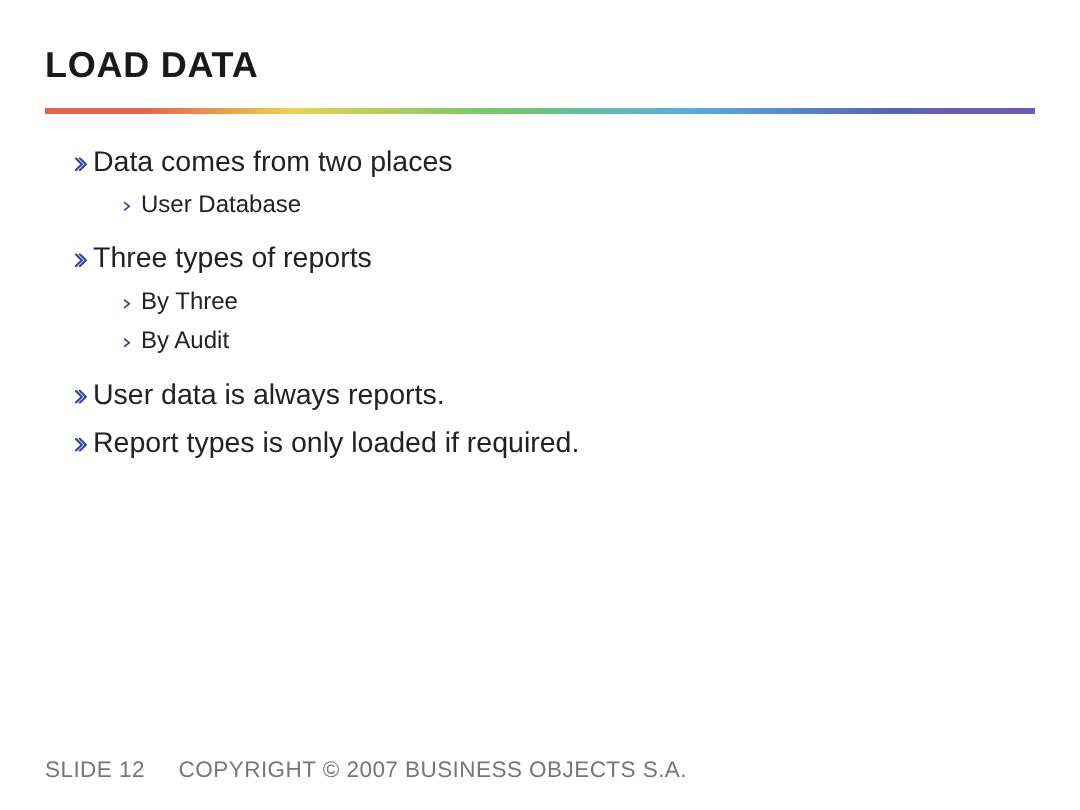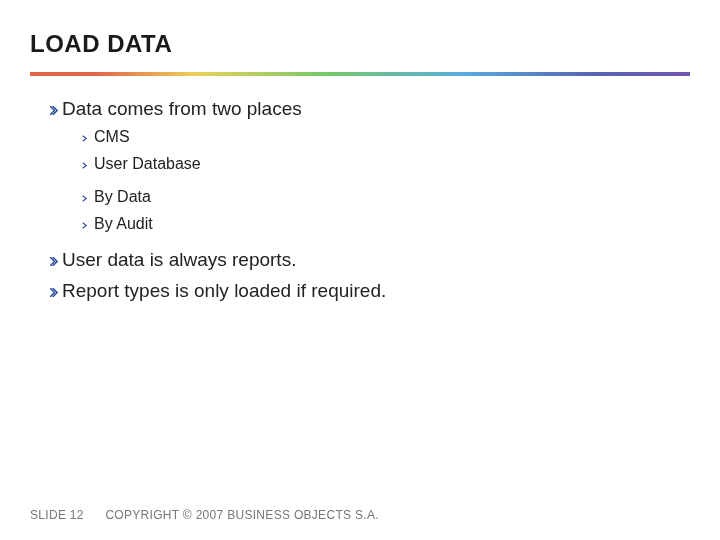--- a/index.html
+++ b/index.html
@@ -7,21 +7,21 @@
     .slide { position: relative; width: 584px; height: 540px; padding: 30px 16px 0 30px; }
     .title { font-size: 24px; font-weight: 900; letter-spacing: 0.5px; margin-bottom: 14px; color: #1a1a1a; }
     .divider { height: 4px; width: 660px; background: linear-gradient(90deg,#e0492a 0%,#e0492a 10%,#e8c93a 25%,#5bbf4c 45%,#3aa0d8 65%,#3a4aa8 85%,#5a3aa8 100%); opacity: 0.85; margin-bottom: 18px; }
     .content { font-size: 19px; line-height: 1.55; }
     .b1 { display: flex; align-items: flex-start; margin-bottom: 2px; padding-left: 20px; }
     .b2 { display: flex; align-items: baseline; margin-bottom: 2px; padding-left: 52px; font-size: 16px; }
     .arrow { display: inline-block; width: 12px; flex: 0 0 12px; }
     .arrow svg { width: 9px; height: 9px; }
     .b2 .arrow svg { width: 7px; height: 7px; }
     .gap { height: 6px; }
-    .footer { position: absolute; left: 30px; bottom: 18px; font-size: 12px; color: #777; letter-spacing: 0.3px; }
+    .footer { position: absolute; left: 30px; bottom: 18px; font-size: 15px; color: #777; letter-spacing: 0.3px; }
     .footer .sl { margin-right: 18px; }
   </style>
 </head>
 <body>
 
 <div class="slide">
   <div class="title">LOAD DATA</div>
   <div class="divider"></div>
 
   <div class="content">
@@ -30,37 +30,37 @@
       <span class="arrow"><svg viewBox="0 0 10 10">
             <path d="M0 0 L5 5 L0 10 M3 0 L8 5 L3 10" stroke="#2b4a9a" stroke-width="1.6" fill="none"></path>
           </svg></span>
       <span>Data comes from two places</span>
     </div>
 
     <div class="b2">
       <span class="arrow"><svg viewBox="0 0 10 10">
             <path d="M1 1 L6 5 L1 9" stroke="#2b4a9a" stroke-width="1.6" fill="none"></path>
           </svg></span>
-      <span>CMS</span>
-    </div>
-    <div class="b2">
-      <span class="arrow"><svg viewBox="0 0 10 10">
-            <path d="M1 1 L6 5 L1 9" stroke="#2b4a9a" stroke-width="1.6" fill="none"></path>
-          </svg></span>
       <span>User Database</span>
     </div>
 
     <div class="gap"></div>
 
+    <div class="b1">
+      <span class="arrow"><svg viewBox="0 0 10 10">
+            <path d="M0 0 L5 5 L0 10 M3 0 L8 5 L3 10" stroke="#2b4a9a" stroke-width="1.6" fill="none"></path>
+          </svg></span>
+      <span>Three types of reports</span>
+    </div>
 
     <div class="b2">
       <span class="arrow"><svg viewBox="0 0 10 10">
             <path d="M1 1 L6 5 L1 9" stroke="#2b4a9a" stroke-width="1.6" fill="none"></path>
           </svg></span>
-      <span>By Data</span>
+      <span>By Three</span>
     </div>
     <div class="b2">
       <span class="arrow"><svg viewBox="0 0 10 10">
             <path d="M1 1 L6 5 L1 9" stroke="#2b4a9a" stroke-width="1.6" fill="none"></path>
           </svg></span>
       <span>By Audit</span>
     </div>
 
     <div class="gap"></div>
 

